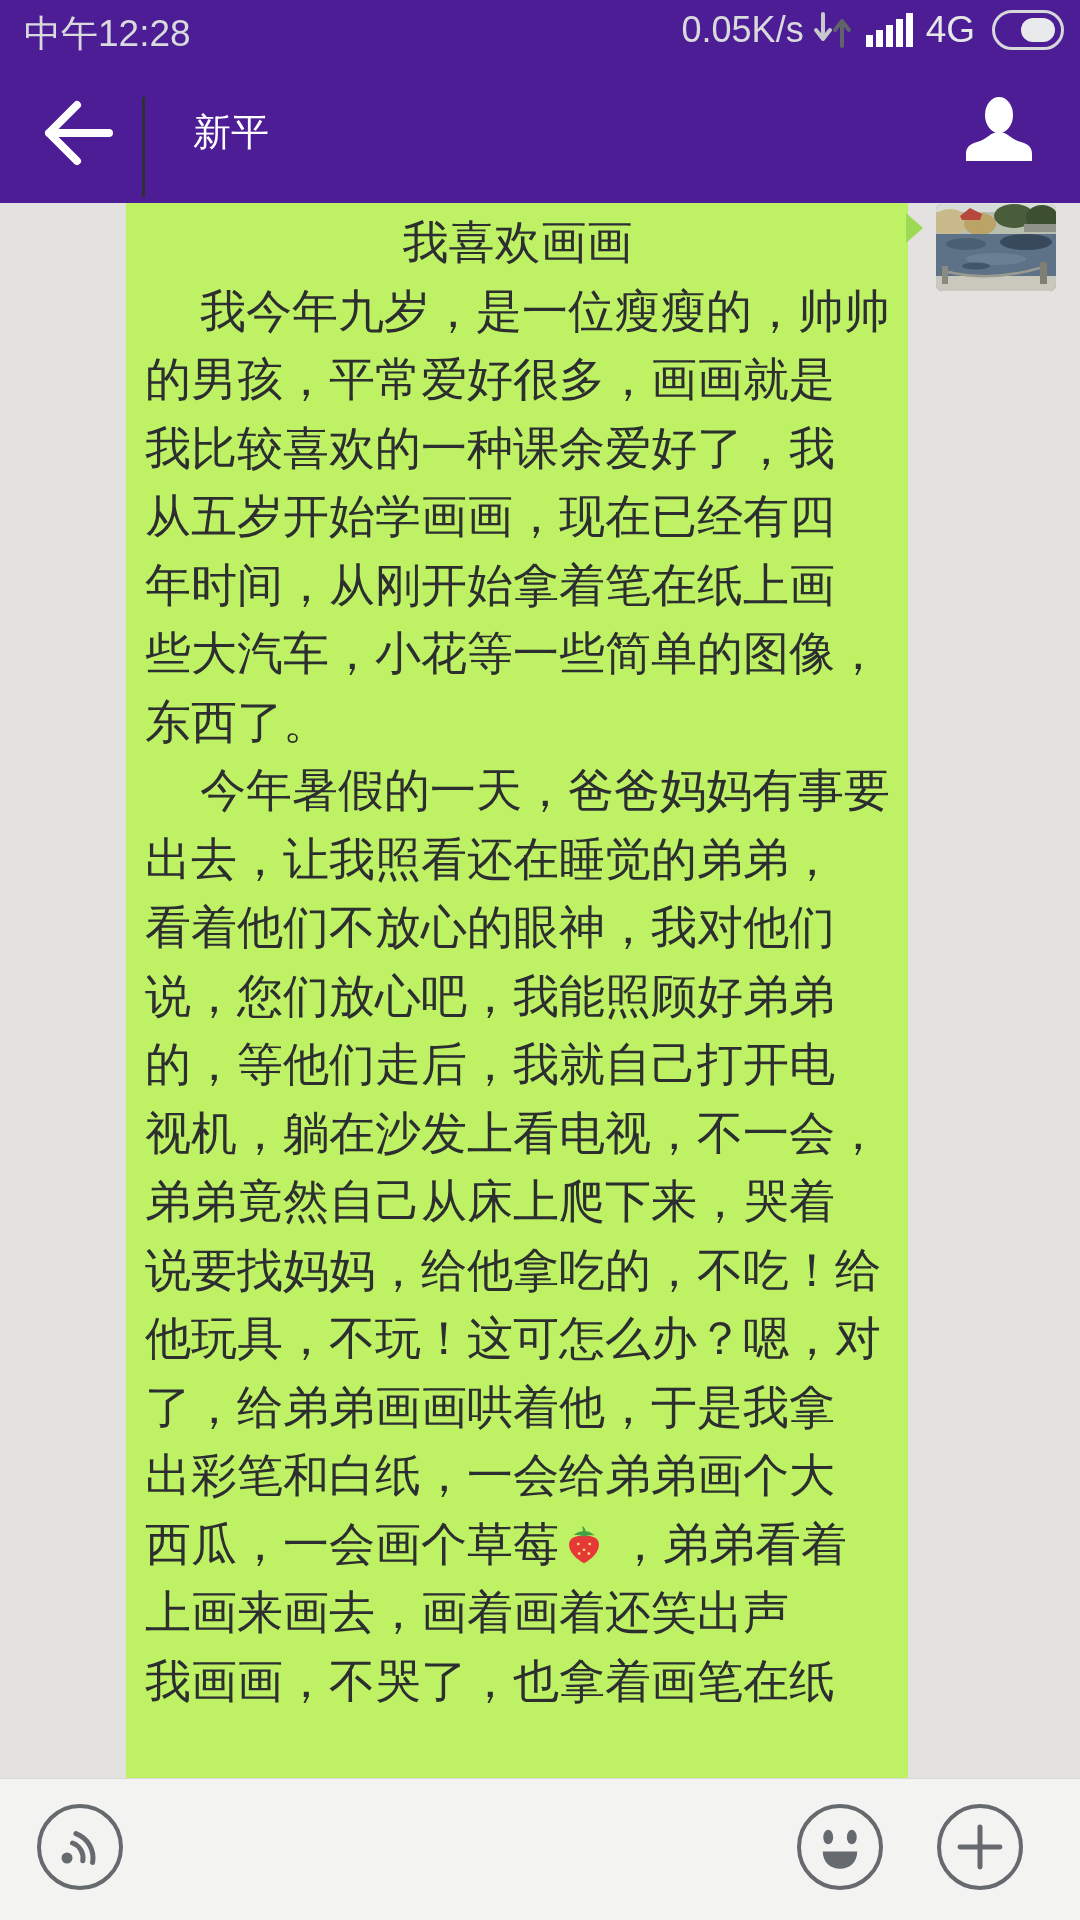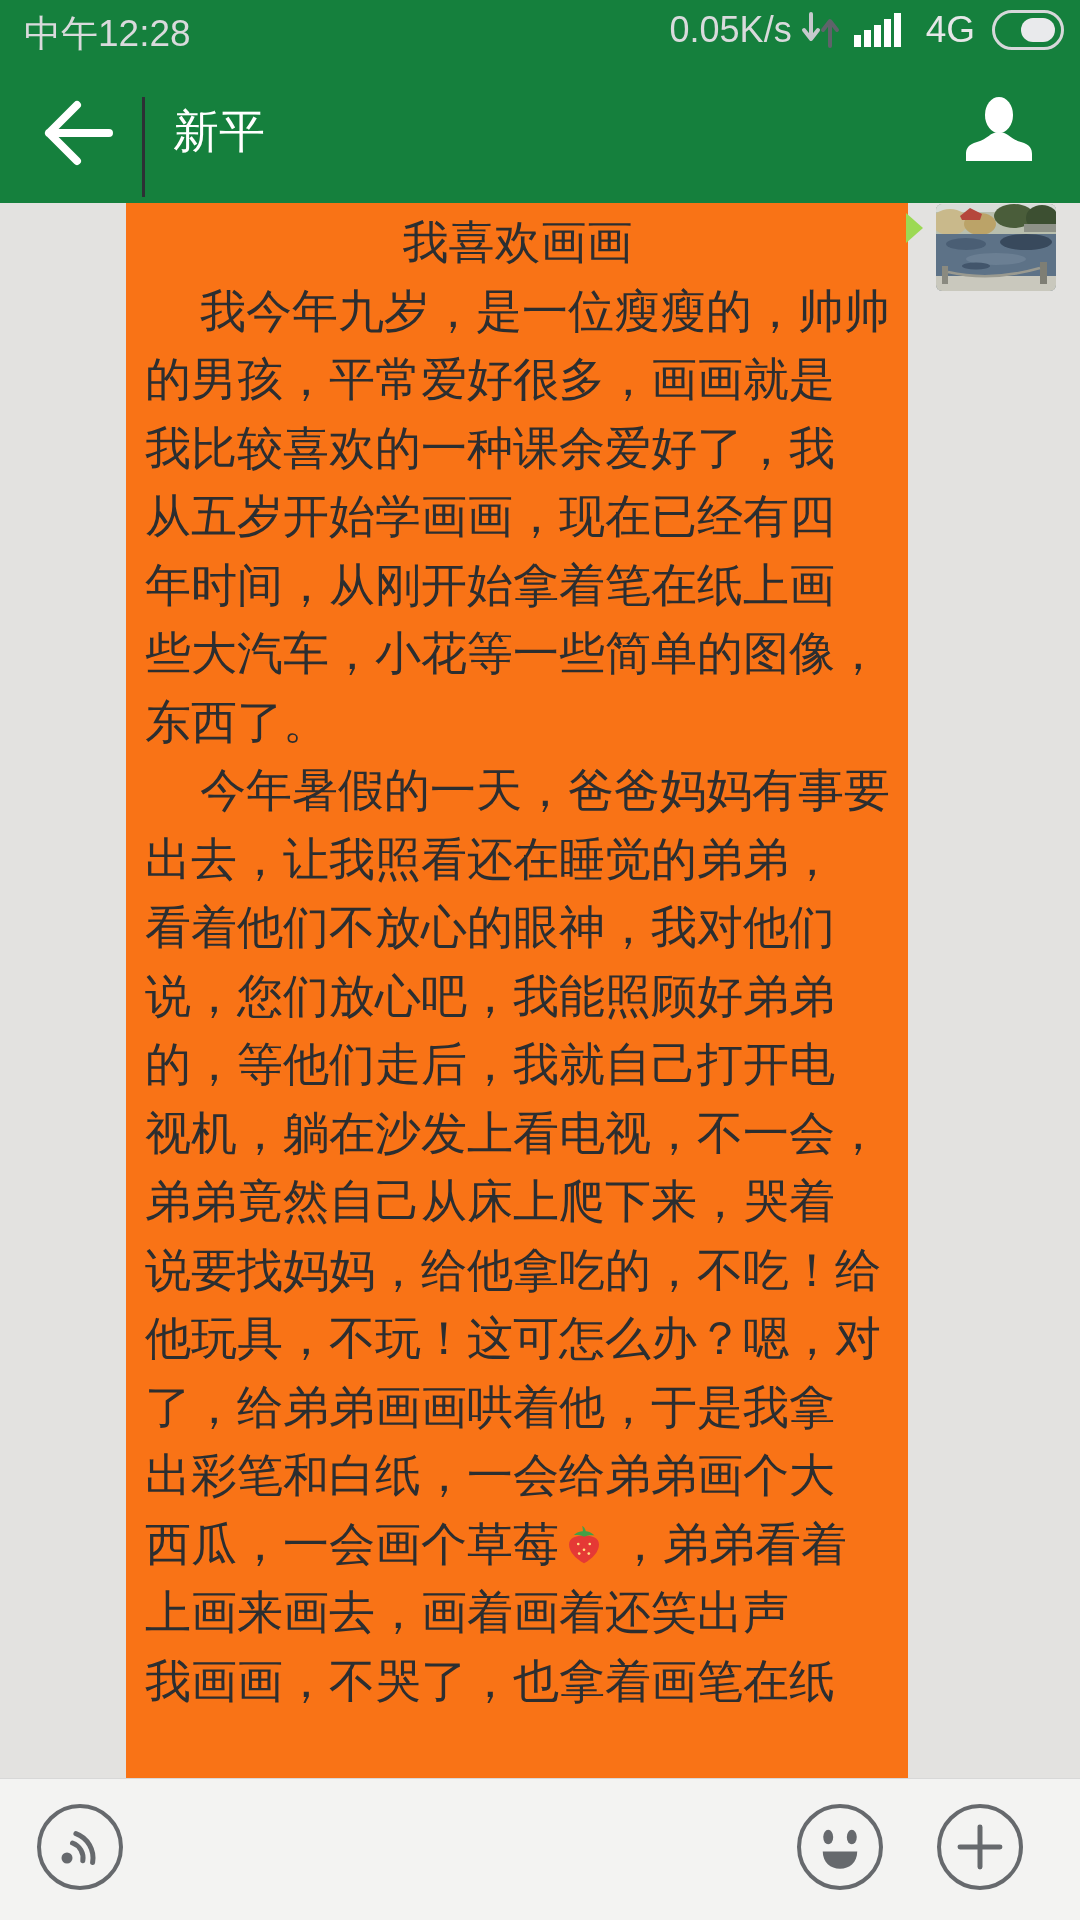--- a/index.html
+++ b/index.html
@@ -1,37 +1,37 @@
 <!DOCTYPE html>
 <html><head>
 <meta charset="utf-8">
 <style>
   html,body{margin:0;padding:0;background:#000;}
   .screen{position:relative;width:1080px;height:1920px;overflow:hidden;
           font-family:"Liberation Sans","DejaVu Sans",sans-serif;background:#e3e2e0;}
 
   
-  .topbar{position:absolute;left:0;top:0;width:1080px;height:256px;background:#15803d;}
+  .topbar{position:absolute;left:0;top:0;width:1080px;height:256px;background:#4c1d95;}
   .status-time{position:absolute;left:24px;top:9px;font-size:37px;color:#d9dadc;}
   .status-right{position:absolute;right:16px;top:0;height:60px;display:flex;align-items:center;}
   .net-speed{font-size:36px;color:#d9dadc;}
   .battery{position:relative;width:72px;height:40px;border:3px solid #d6d8da;border-radius:21px;
            box-sizing:border-box;margin-left:17px;}
   .battery-fill{position:absolute;top:5px;bottom:5px;right:6px;width:34px;background:#e9eaec;border-radius:12px;}
-  .net-type{font-size:37px;color:#e6e7e8;margin-left:25px;}
+  .net-type{font-size:37px;color:#e6e7e8;margin-left:13px;}
 
   
   .nav-divider{position:absolute;left:142px;top:97px;width:3px;height:100px;background:#2d3035;}
-  .nav-title{position:absolute;left:173px;top:101px;font-size:46px;line-height:62px;color:#ffffff;font-family:Liberation Serif, serif;}
+  .nav-title{position:absolute;left:193px;top:101px;font-size:38px;line-height:62px;color:#ffffff;font-family:Liberation Serif, serif;}
   .back-btn{position:absolute;left:30px;top:92px;width:90px;height:85px;background:none;border:none;padding:0;}
   .profile-btn{position:absolute;left:955px;top:90px;width:86px;height:80px;background:none;border:none;padding:0;}
 
   
   .chat{position:absolute;left:0;top:203px;width:1080px;height:1575px;background:#e3e2e0;}
-  .bubble{position:absolute;left:126px;top:0;width:782px;height:1575px;background:#f97316;
+  .bubble{position:absolute;left:126px;top:0;width:782px;height:1575px;background:#bef264;
           box-sizing:border-box;padding:5px 18px 0 19px;overflow:hidden;color:#2c2e30;
           font-size:46px;line-height:68.5px;}
   .bubble-tail{position:absolute;left:906px;top:10px;width:0;height:0;
                border-top:15px solid transparent;border-bottom:15px solid transparent;
                border-left:17px solid #9cd954;}
   .msg-line{white-space:nowrap;}
   .msg-line.title{text-align:center;}
   .msg-line.indent{padding-left:46px;text-align:right;}
   .emoji{vertical-align:-7px;margin:0 10px 0 2px;}
   .avatar{position:absolute;left:936px;top:1px;width:120px;height:87px;border-radius:6px;

